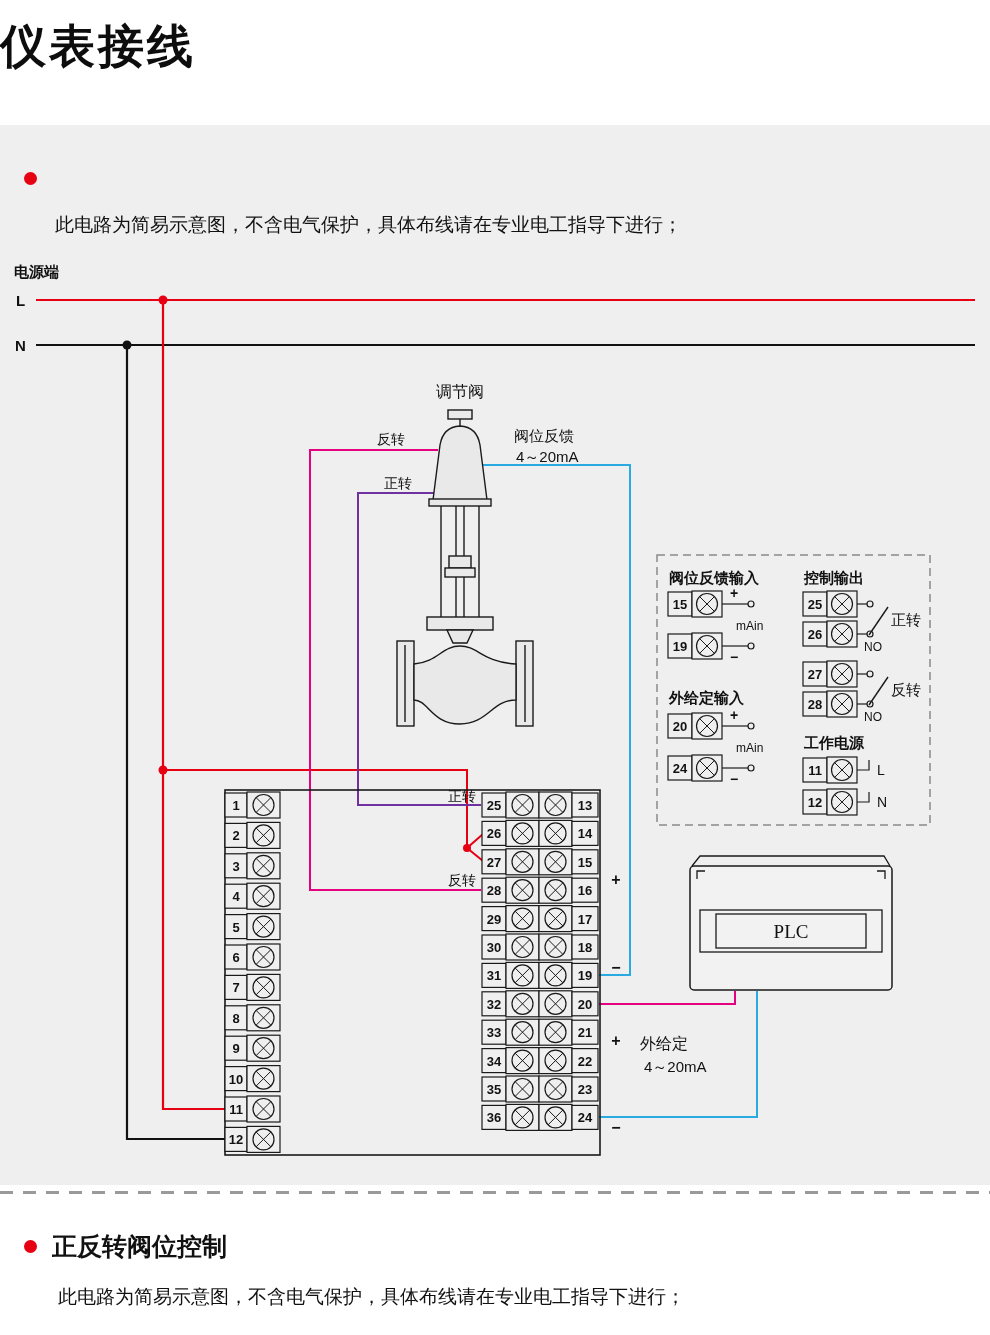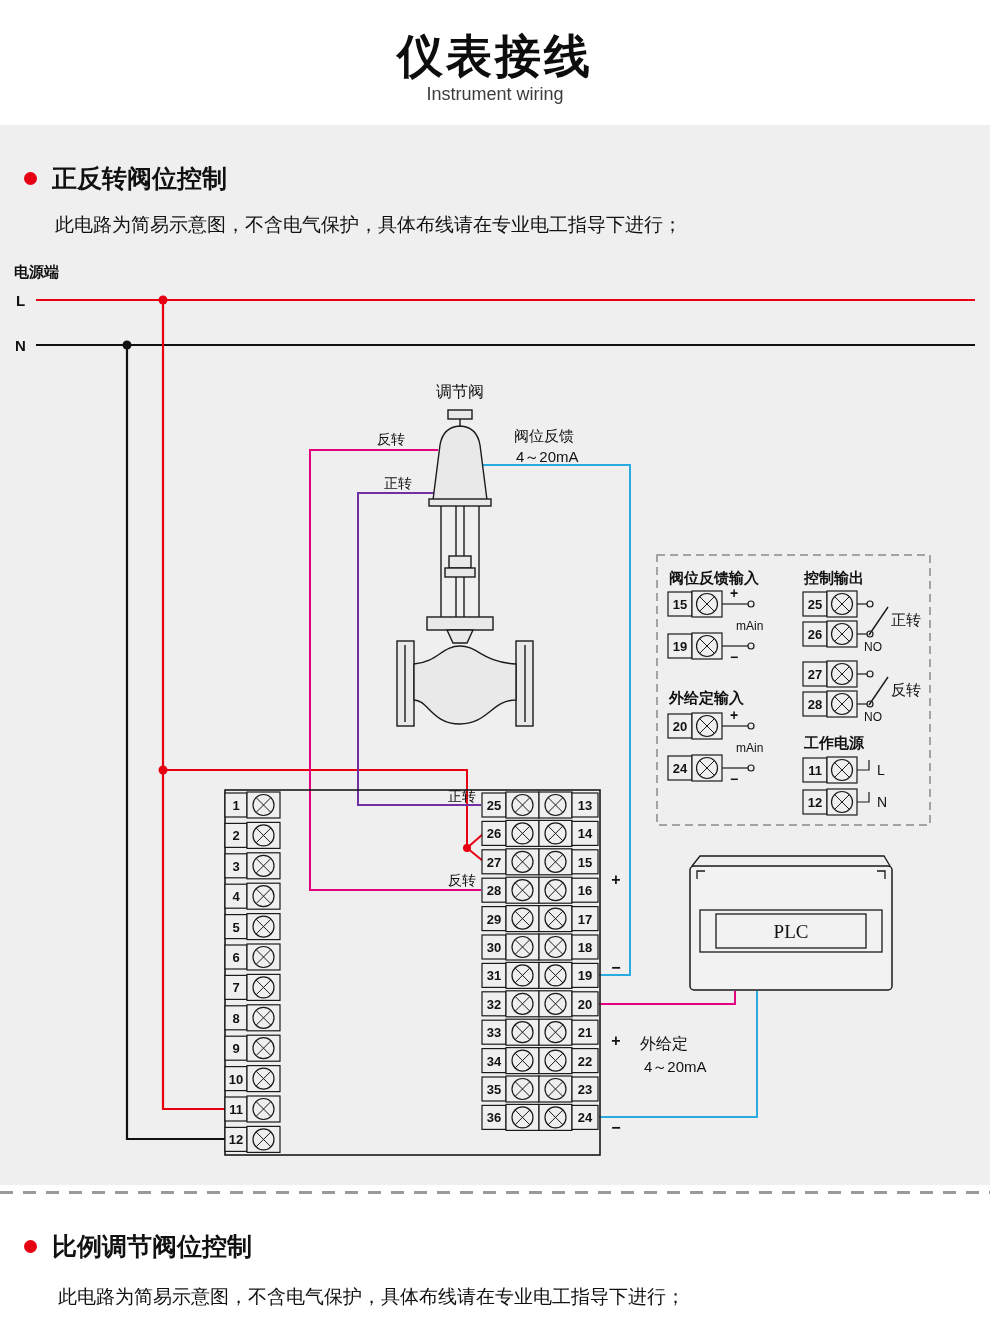--- a/index.html
+++ b/index.html
@@ -1,19 +1,19 @@
 <!DOCTYPE html>
 <html><head>
 <meta charset="utf-8">
 <style>
   *{margin:0;padding:0;box-sizing:border-box}
   body{width:990px;font-family:"Liberation Sans","DejaVu Sans",sans-serif;background:#fff;color:#111}
   .page{position:relative;width:990px;height:1335px;background:#fff;overflow:hidden}
   .panel{position:absolute;left:0;top:125px;width:990px;height:1060px;background:#efeff0}
-  .hdr{position:absolute;top:26px;left:0;width:100%;text-align:center}
+  .hdr{position:absolute;top:16px;left:0;width:100%;}
   .hdr h1{font-size:46px;font-weight:bold;letter-spacing:3px;color:#0d0d0d}
   .hdr .sub{font-size:18px;color:#3c3c3c;margin-top:-4px}
   .bullet{position:absolute;width:13px;height:13px;border-radius:50%;background:#e60012}
   .sec-title{position:absolute;font-size:25px;font-weight:bold;color:#111}
   .sec-note{position:absolute;font-size:19px;font-weight:normal;color:#111}
   .divider{position:absolute;left:0;top:1191px;width:990px;height:3px;
            background:repeating-linear-gradient(90deg,#9a9a9a 0 13px,transparent 13px 23px)}
   svg.diagram{position:absolute;left:0;top:0;width:990px;height:1335px}
   
   .cell{fill:#efeff0;stroke:#1a1a1a;stroke-width:1.2}
@@ -41,27 +41,25 @@
   .pwr{stroke-width:2.2;fill:none}
   .w2{stroke-width:2;fill:none}
 </style>
 </head>
 <body>
 
 <div class="page">
 
   <div class="hdr">
     <h1>仪表接线</h1>
-    <div class="sub">Instrument wiring</div>
   </div>
 
   <div class="panel"></div>
 
   <span class="bullet" style="left:24px;top:172px"></span>
-  <div class="sec-title" style="left:52px;top:162px">正反转阀位控制</div>
   <div class="sec-note" style="left:55px;top:212px">此电路为简易示意图，不含电气保护，具体布线请在专业电工指导下进行；</div>
 
   <svg class="diagram" viewBox="0 0 990 1335">
 
     <text x="14" y="277" class="dlabel-b">电源端</text>
     <text x="15" y="351" class="dlabel-b">N</text>
     <line x1="36" y1="345" x2="975" y2="345" stroke="#111" class="pwr"></line>
     <polyline points="127,345 127,1139 226,1139" stroke="#111" class="pwr"></polyline>
     <circle cx="127" cy="345" r="4.5" fill="#111"></circle>
 
@@ -442,16 +440,16 @@
         <line x1="834.44" y1="794.44" x2="849.56" y2="809.56" class="screwx"></line>
         <line x1="834.44" y1="809.56" x2="849.56" y2="794.44" class="screwx"></line>
         <polyline points="857,802 869,802 869,792" class="wire"></polyline>
         <text x="877" y="807" class="tlabel" text-anchor="start">N</text>
       </g>
   </svg>
 
   <div class="divider"></div>
 
   <span class="bullet" style="left:24px;top:1240px"></span>
-  <div class="sec-title" style="left:52px;top:1230px">比例调节阀位控制</div>
+  <div class="sec-title" style="left:52px;top:1230px">正反转阀位控制</div>
   <div class="sec-note" style="left:58px;top:1284px">此电路为简易示意图，不含电气保护，具体布线请在专业电工指导下进行；</div>
 
 </div>
 
 </body></html>

